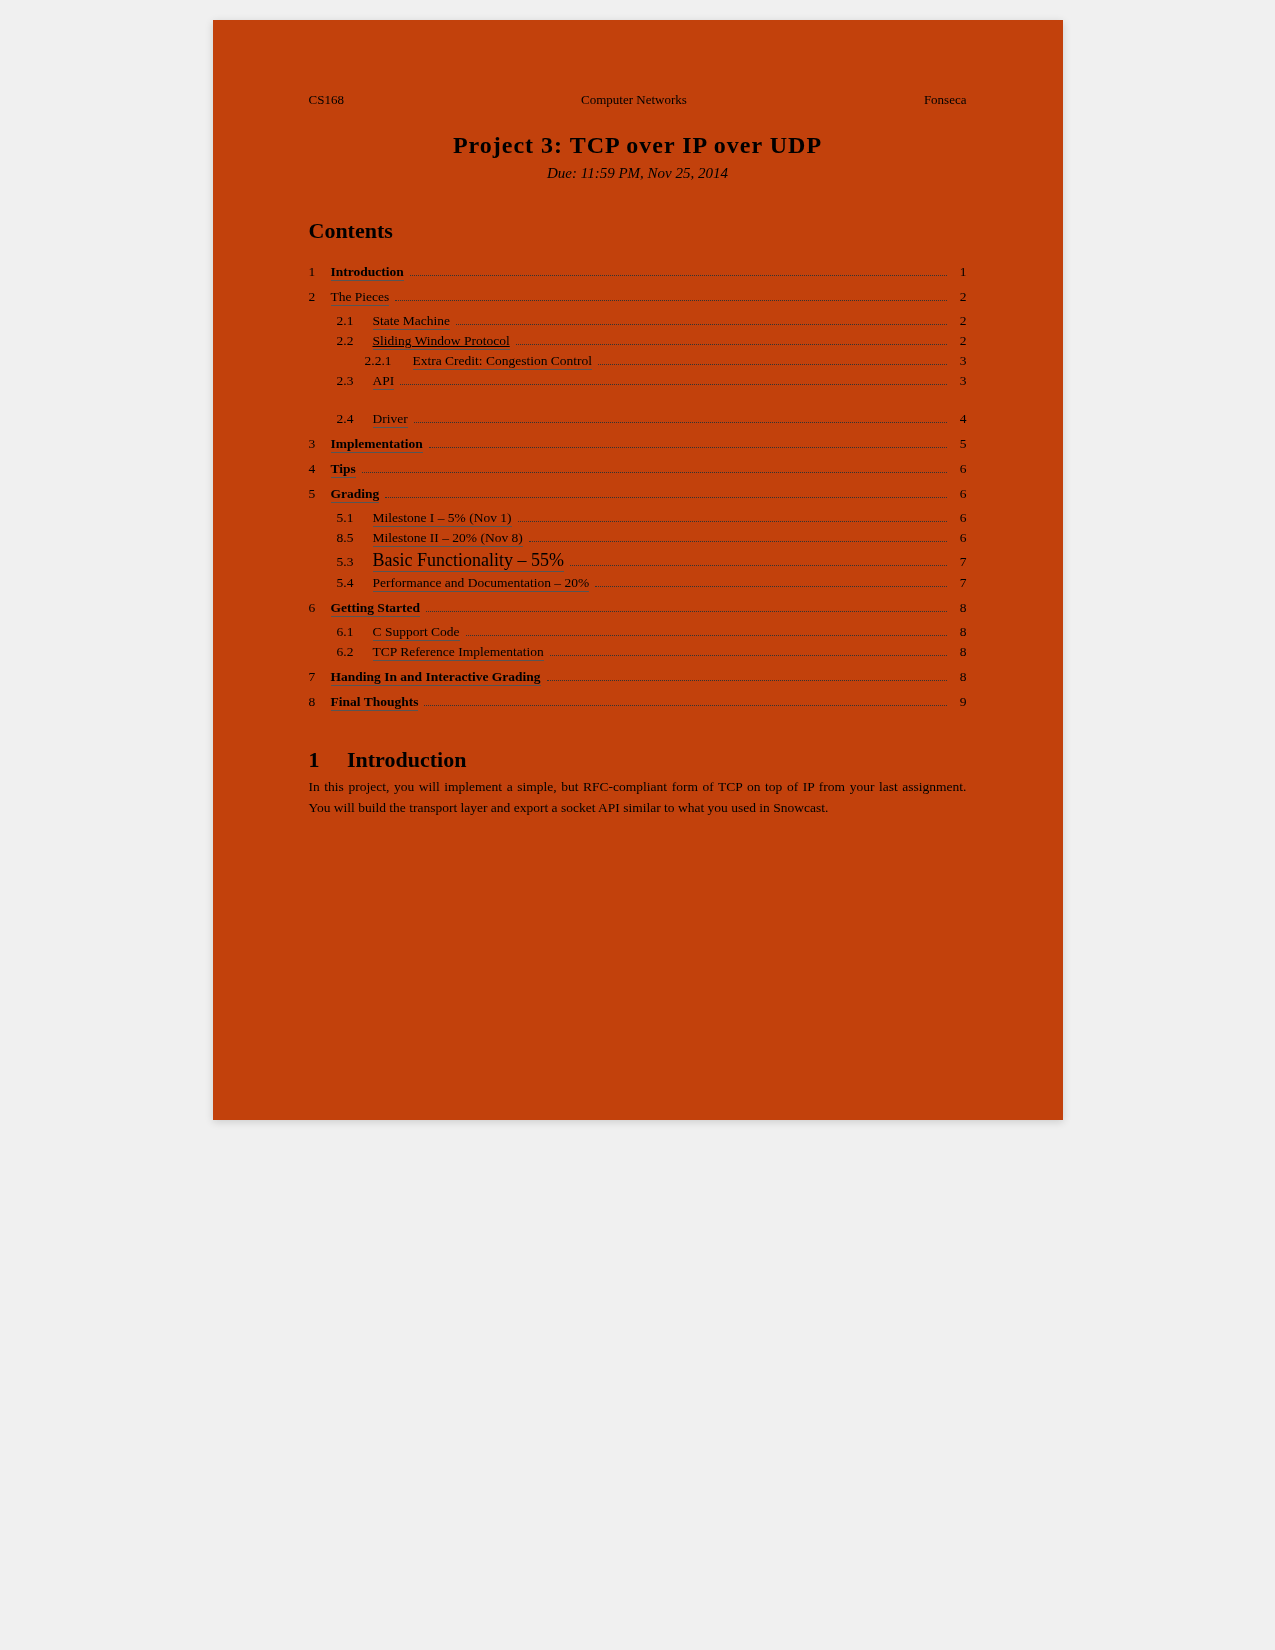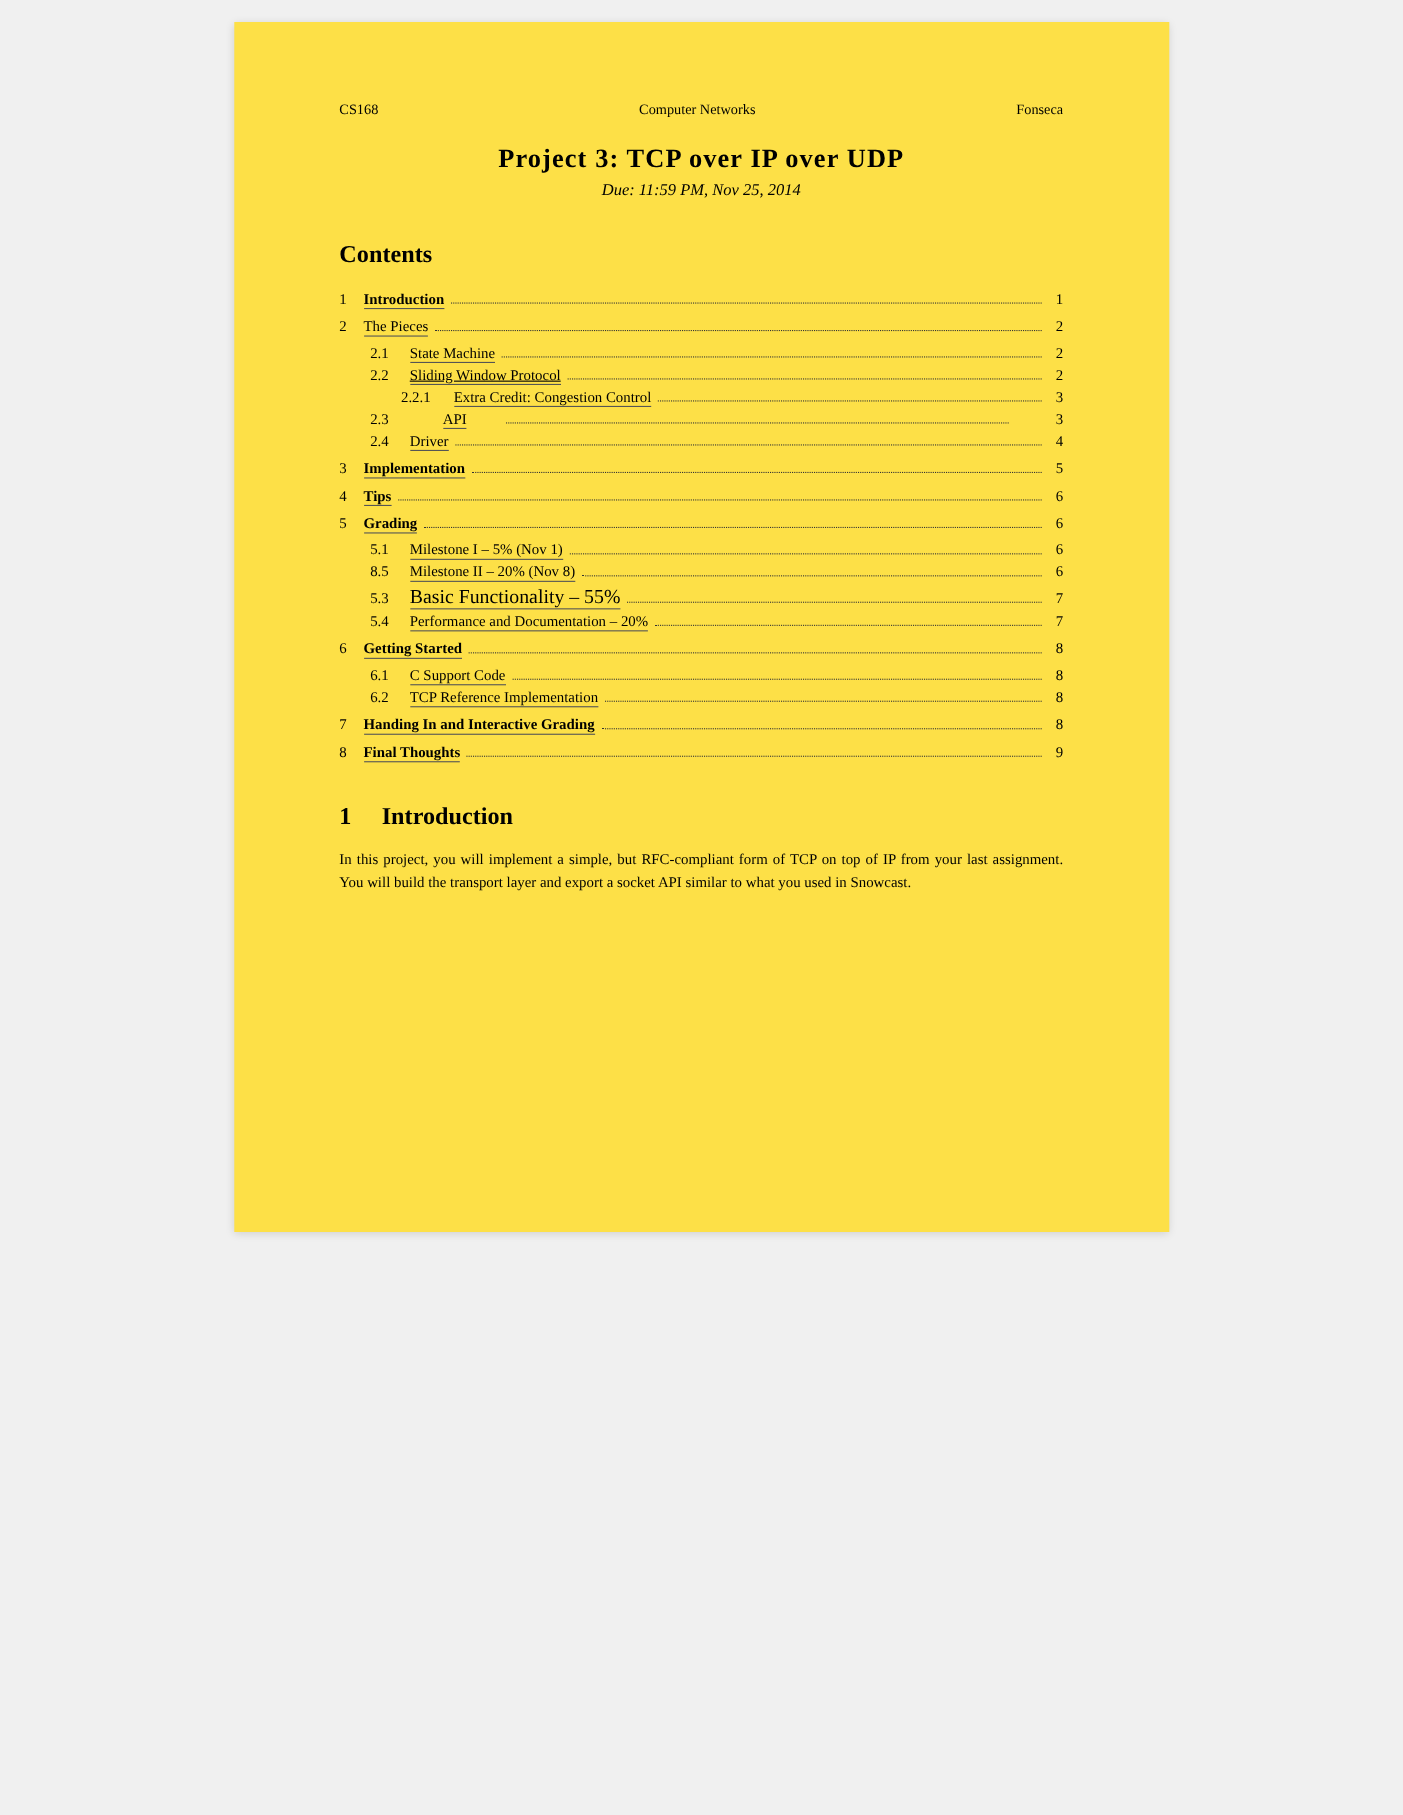--- a/index.html
+++ b/index.html
@@ -11,21 +11,21 @@
     body {
       background: #f0f0f0;
       display: flex;
       justify-content: center;
       align-items: flex-start;
       padding: 20px;
       font-family: 'Computer Modern', 'Latin Modern', Georgia, serif;
     }
 
     .page {
-      background: #fde047;
+      background: #c2410c;
       width: 850px;
       min-height: 1100px;
       padding: 72px 96px 34px 96px;
       box-shadow: 0 2px 8px rgba(0,0,0,0.15);
       position: relative;
     }
 
     .header-row {
       display: flex;
       justify-content: space-between;
@@ -64,21 +64,21 @@
     }
 
     .section-break {
       margin-top: 16px;
     }
 
     .section-heading {
       font-size: 22px;
       font-weight: bold;
       margin-top: 36px;
-      margin-bottom: 16px;
+      margin-bottom: 4px;
     }
 
     .body-text {
       font-size: 13.5px;
       line-height: 1.55;
       text-align: justify;
       margin-bottom: 12px;
     }
 
     .toc-row {
@@ -130,21 +130,21 @@
           <span style="font-size: 13.5px; border-bottom: 1px solid rgb(85, 85, 85); color: rgb(0, 0, 0); text-decoration: underline;">Sliding Window Protocol</span>
           <div style="flex: 1 1 0%; border-bottom: 1px dotted rgb(51, 51, 51); margin: 0px 6px 3px;"></div>
           <span style="font-size: 13.5px; min-width: 14px; text-align: right;">2</span>
         </div>
         <div class="toc-row" style="padding-left: 56px; display: flex; align-items: baseline; margin-bottom: 3px;">
           <span style="min-width: 48px; display: inline-block; font-size: 13.5px;">2.2.1</span>
           <span style="font-size: 13.5px; border-bottom: 1px solid rgb(85, 85, 85); color: rgb(0, 0, 0);">Extra Credit:  Congestion Control</span>
           <div style="flex: 1 1 0%; border-bottom: 1px dotted rgb(51, 51, 51); margin: 0px 6px 3px;"></div>
           <span style="font-size: 13.5px; min-width: 14px; text-align: right;">3</span>
         </div>
-        <div class="toc-row" style="padding-left: 28px; display: flex; align-items: baseline; margin-bottom: 3px; gap: 30px;">
+        <div class="toc-row" style="padding-left: 28px; display: flex; align-items: baseline; margin-bottom: 21px;">
           <span style="min-width: 36px; display: inline-block; font-size: 13.5px;">2.3</span>
           <span style="font-size: 13.5px; border-bottom: 1px solid rgb(85, 85, 85); color: rgb(0, 0, 0);">API</span>
           <div style="flex: 1 1 0%; border-bottom: 1px dotted rgb(51, 51, 51); margin: 0px 6px 3px;"></div>
           <span style="font-size: 13.5px; min-width: 14px; text-align: right;">3</span>
         </div>
         <div class="toc-row" style="padding-left: 28px; display: flex; align-items: baseline; margin-bottom: 3px;">
           <span style="min-width: 36px; display: inline-block; font-size: 13.5px;">2.4</span>
           <span style="font-size: 13.5px; border-bottom: 1px solid rgb(85, 85, 85); color: rgb(0, 0, 0);">Driver</span>
           <div style="flex: 1 1 0%; border-bottom: 1px dotted rgb(51, 51, 51); margin: 0px 6px 3px;"></div>
           <span style="font-size: 13.5px; min-width: 14px; text-align: right;">4</span>

